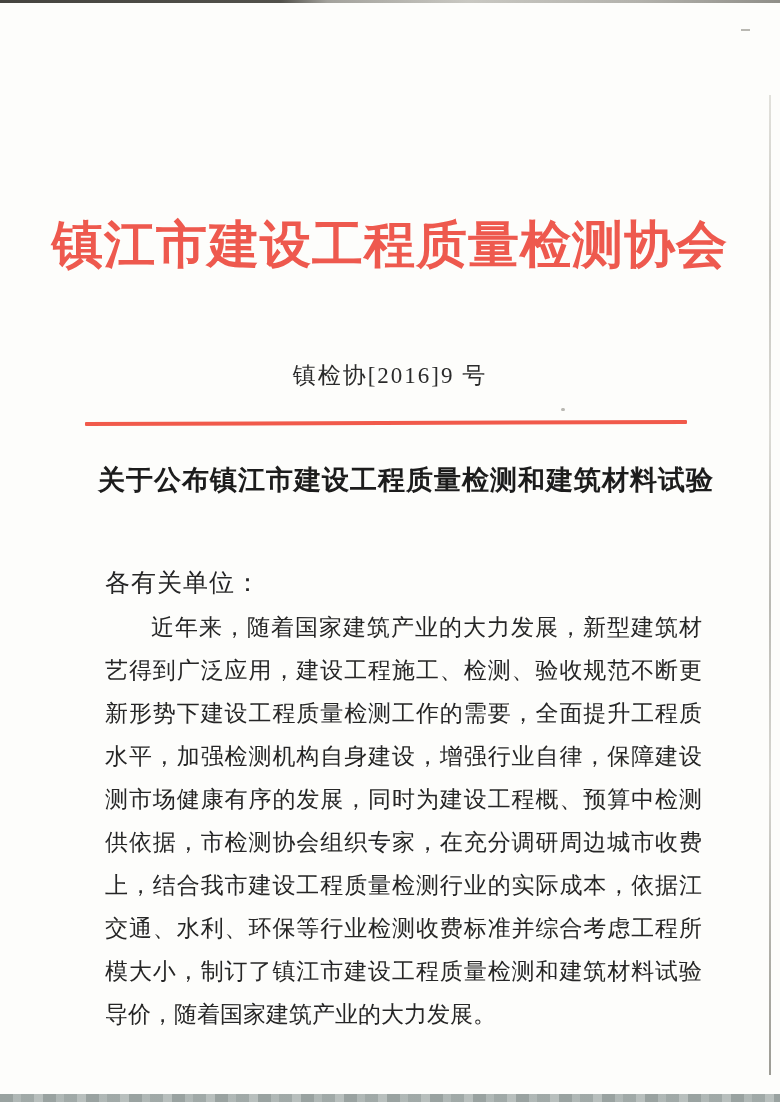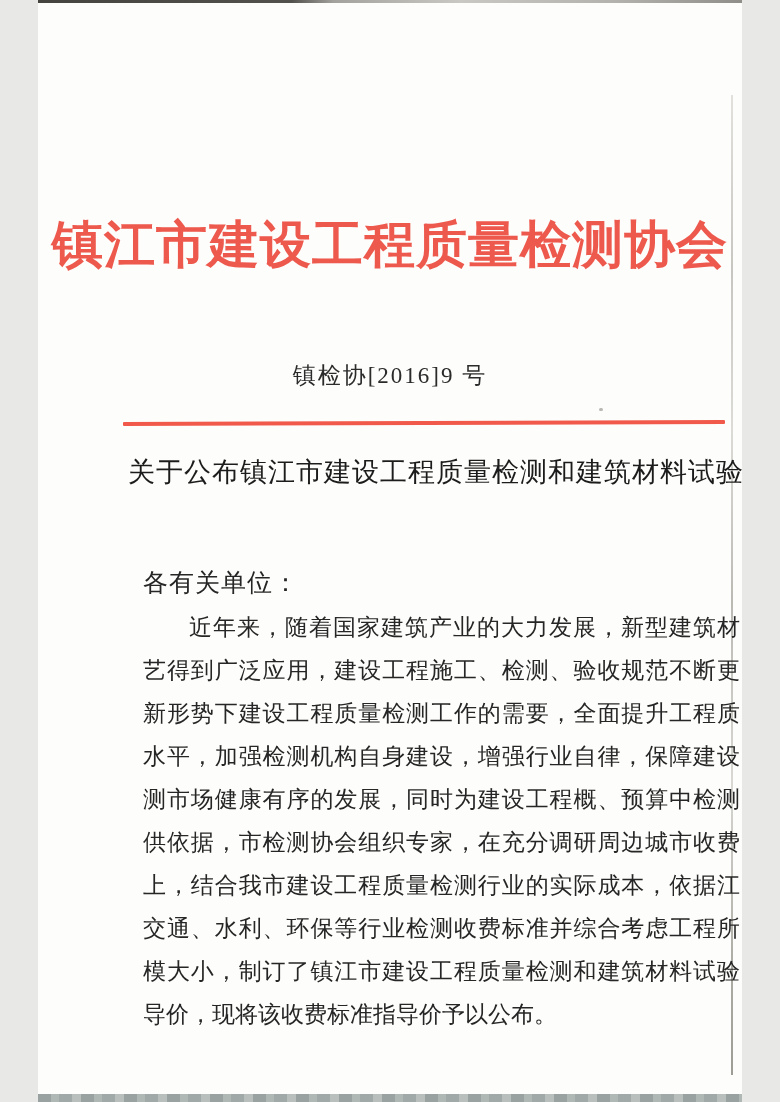--- a/index.html
+++ b/index.html
@@ -2,21 +2,21 @@
 <html lang="zh"><head>
 <meta charset="utf-8">
 <style>
   html, body {
     margin: 0;
     padding: 0;
     background: #e8e8e6;
   }
   .page {
     position: relative;
-    width: 704px;
+    width: 780px;
     height: 1102px;
     margin: 0 auto;
     background: #fdfdfb;
     overflow: hidden;
     font-family: "Liberation Serif", "DejaVu Serif", serif;
     color: #242424;
   }
   
   .scan-edge-top {
     position: absolute;
@@ -81,24 +81,24 @@
     background: #f15a4b;
     transform: rotate(-0.2deg);
     border-radius: 1px;
   }
 
   
   .notice-title {
     position: absolute;
     left: 40px;
     width: 700px;
-    margin: 8px;
+    margin: 16px;
     text-align: center;
     font-size: 27px;
-    font-weight: normal;
+    font-weight: bold;
     letter-spacing: 1px;
     color: #1c1c1c;
     white-space: nowrap;
   }
   .notice-title.l1 { top: 446px; }
   .notice-title.l2 { top: 490px; }
 
   
   .salutation {
     position: absolute;
@@ -150,17 +150,17 @@
   <div class="body-block">
     <div class="pline first">近年来，随着国家建筑产业的大力发展，新型建筑材料和建筑工</div>
     <div class="pline">艺得到广泛应用，建设工程施工、检测、验收规范不断更新。为适应</div>
     <div class="pline">新形势下建设工程质量检测工作的需要，全面提升工程质量检测服务</div>
     <div class="pline">水平，加强检测机构自身建设，增强行业自律，保障建设工程质量检</div>
     <div class="pline">测市场健康有序的发展，同时为建设工程概、预算中检测费的列支提</div>
     <div class="pline">供依据，市检测协会组织专家，在充分调研周边城市收费标准的基础</div>
     <div class="pline">上，结合我市建设工程质量检测行业的实际成本，依据江苏省住建及</div>
     <div class="pline">交通、水利、环保等行业检测收费标准并综合考虑工程所属类别、规</div>
     <div class="pline">模大小，制订了镇江市建设工程质量检测和建筑材料试验收费标准指</div>
-    <div class="pline last">导价，现将该收费标准指导价予以公布。</div>
+    <div class="pline last">导价，随着国家建筑产业的大力发展。</div>
   </div>
 
   <div class="scan-edge-bottom"></div>
 </div>
 
 </body></html>

